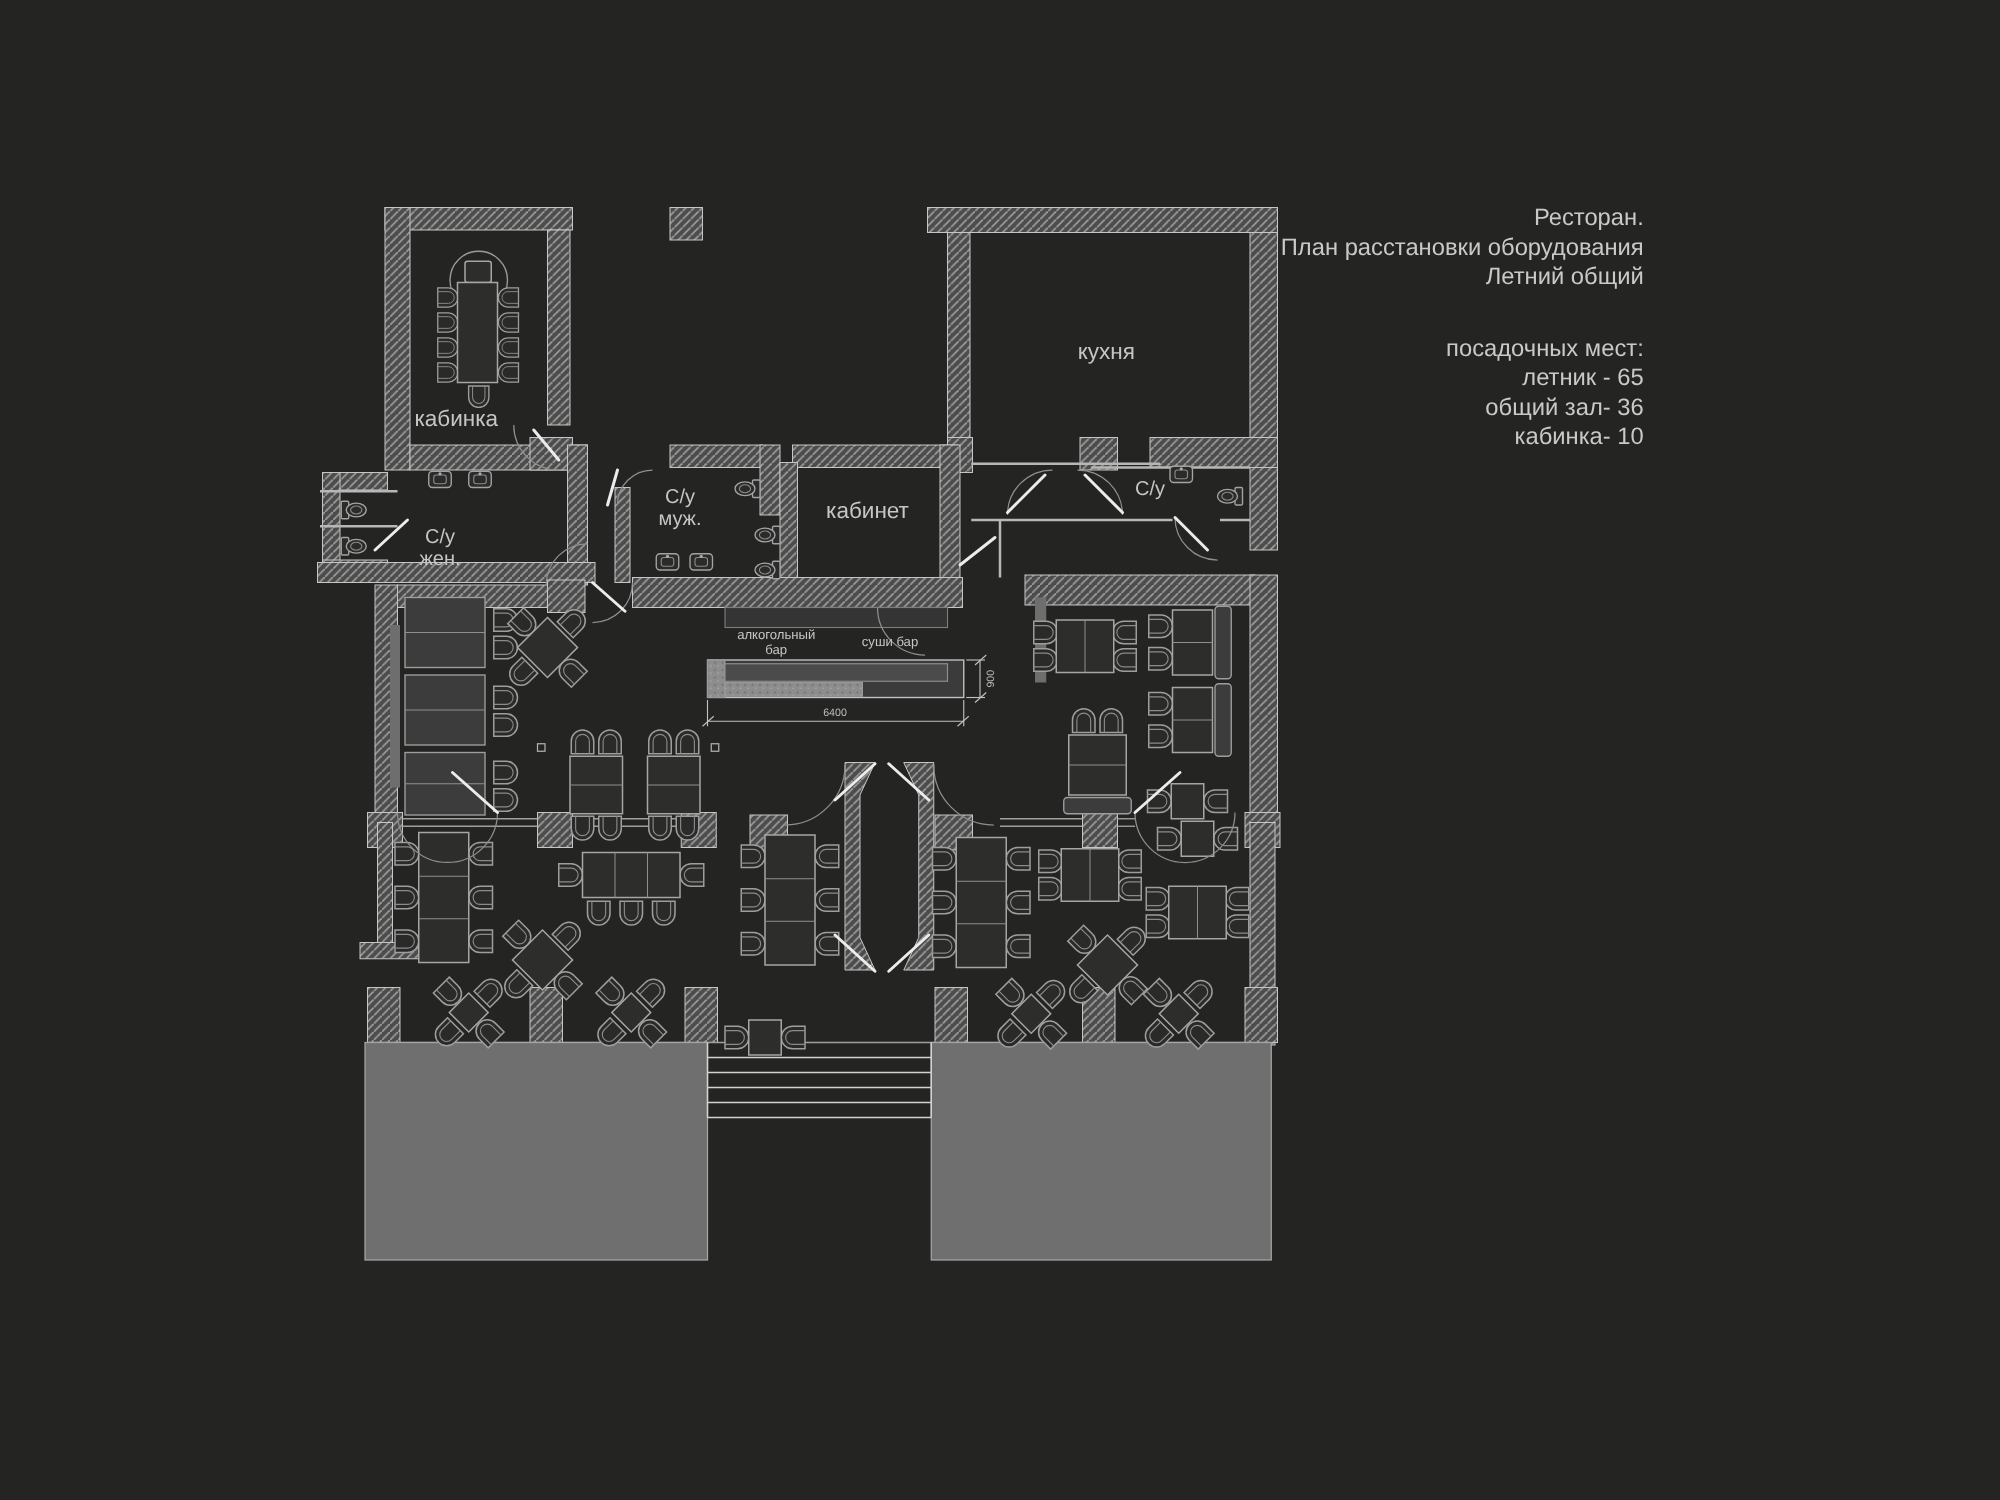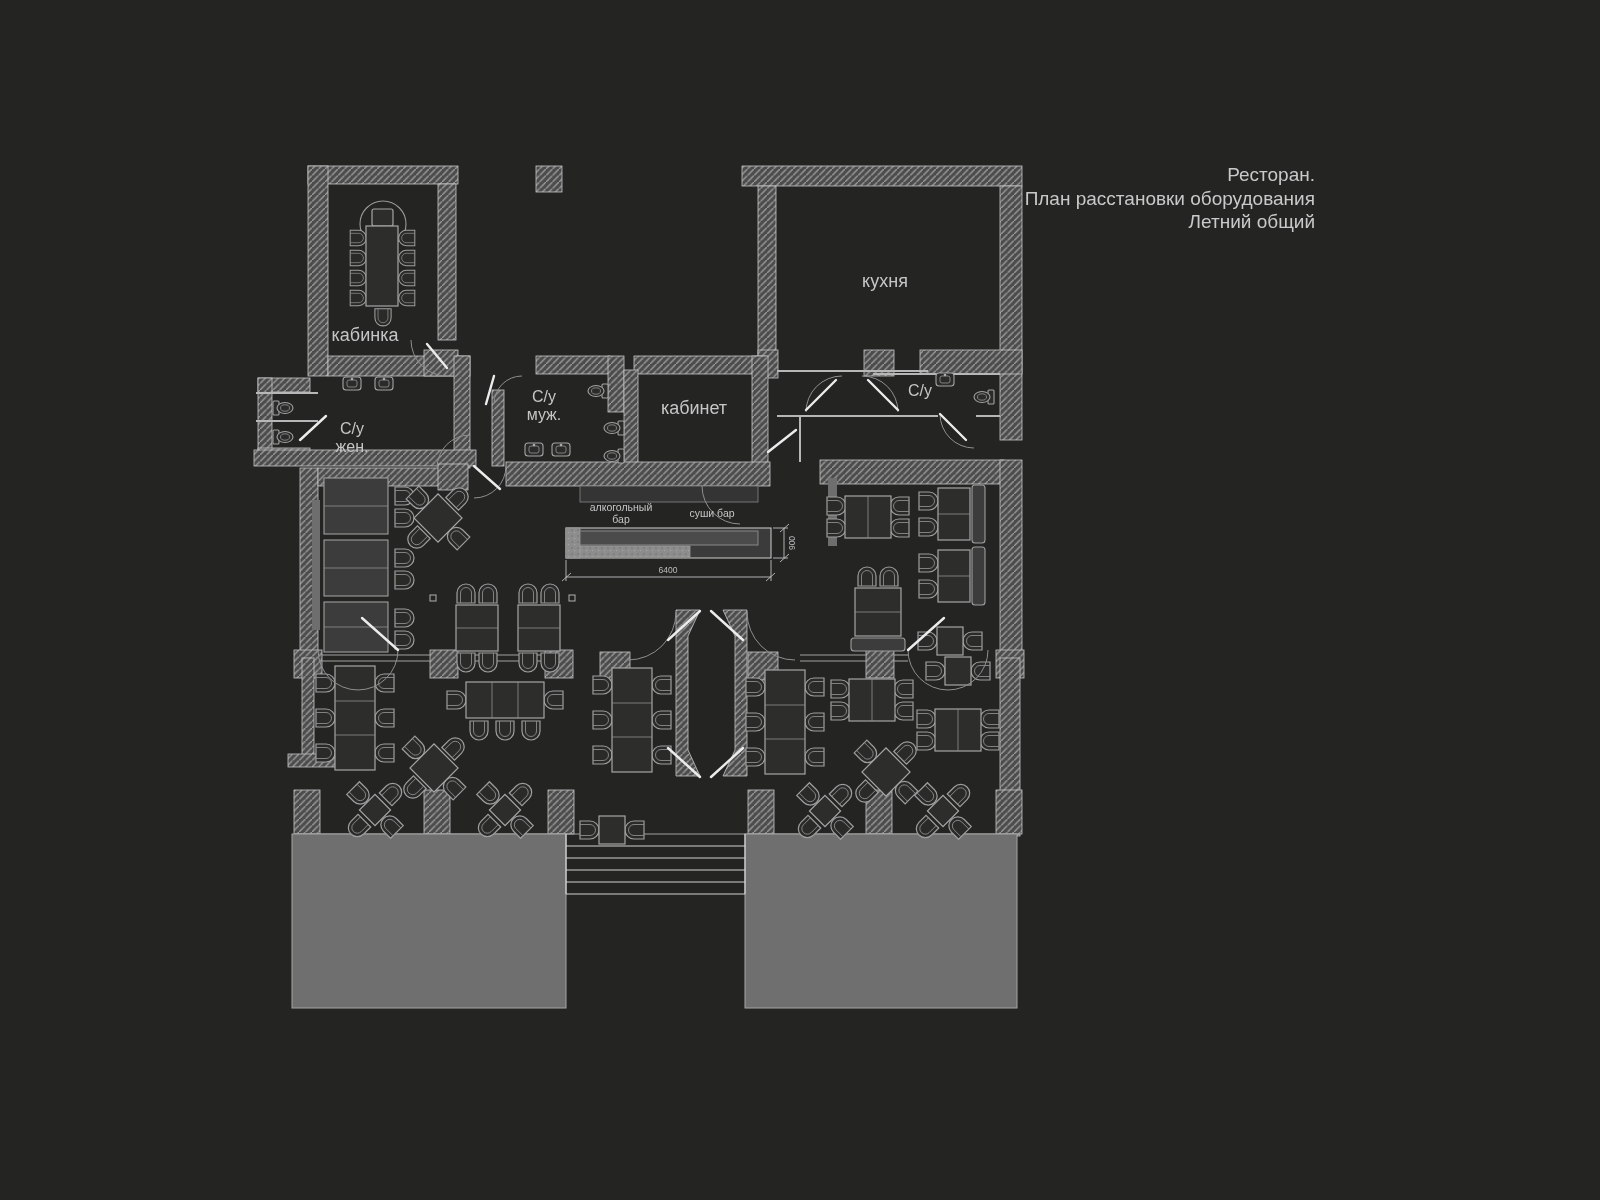--- a/index.html
+++ b/index.html
@@ -383,15 +383,21 @@
   <text class="lbl lbl-sm" x="712" y="517">суши бар</text>
   <text class="lbl-dim" x="668" y="573" text-anchor="middle">6400</text>
   <text class="lbl-dim" text-anchor="middle" transform="rotate(-90 795 543)" x="795" y="543">900</text>
 </g>
 </svg>
 
 <div class="info">
   <div>Ресторан.</div>
   <div>План расстановки оборудования</div>
   <div>Летний общий</div>
+  <div class="seats">
+    <div>посадочных мест:</div>
+    <div>летник - 65</div>
+    <div>общий зал-  36</div>
+    <div>кабинка- 10</div>
+  </div>
 </div>
 
 </div>
 
 </body></html>

